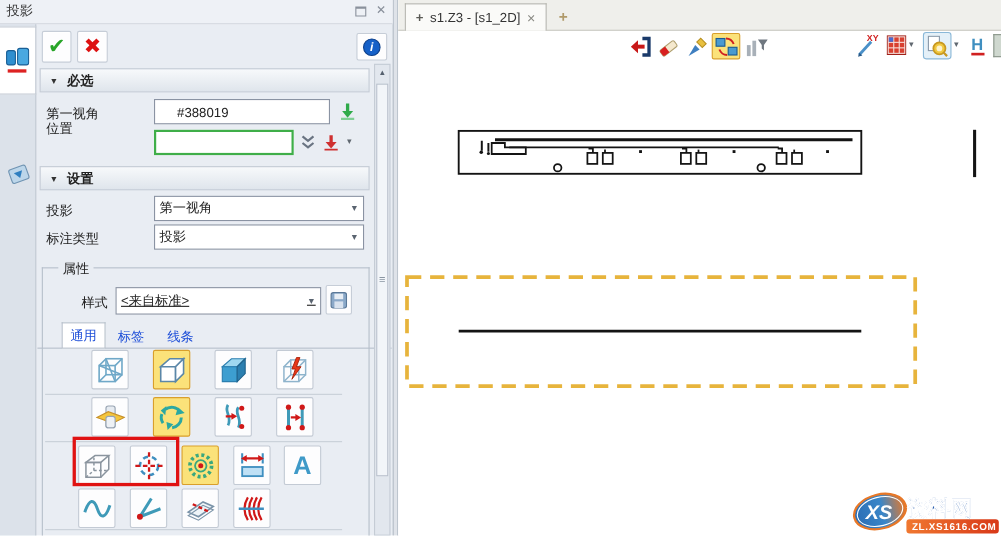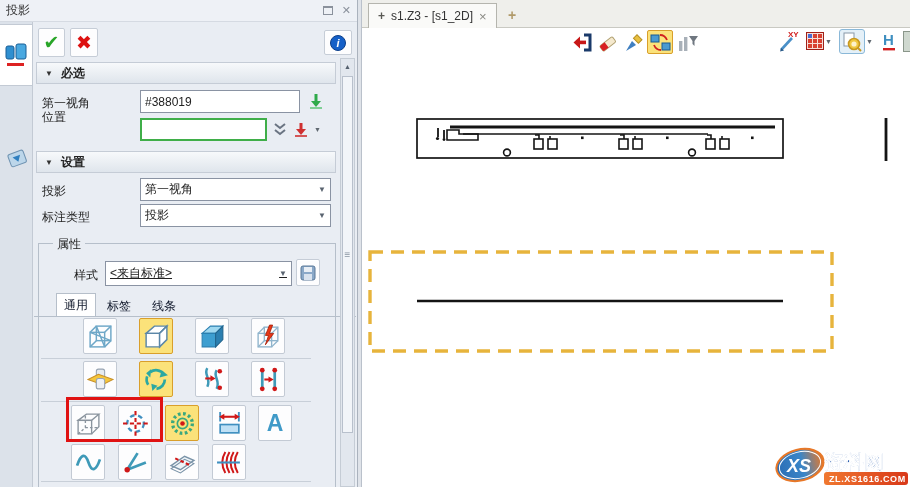--- a/index.html
+++ b/index.html
@@ -22,30 +22,30 @@
 
   .pbtn { position:absolute; background:#fdfdfe; border:1px solid #c6cdd7; border-radius:2px; display:flex; align-items:center; justify-content:center; box-shadow:0 1px 0 rgba(255,255,255,.8) inset; }
   .ok-btn { left:5px; top:6px; width:27px; height:29px; color:#28a528; font-size:19px; font-weight:bold; }
   .cancel-btn { left:37px; top:6px; width:28px; height:29px; color:#dd1111; font-size:19px; font-weight:bold; }
   .info-btn { left:291px; top:8px; width:28px; height:25px; }
   .info-circ { width:16px; height:16px; border-radius:50%; background:#1560c8; color:#fff; font-weight:bold; font-size:11px; font-style:italic; display:flex; align-items:center; justify-content:center; border:1px solid #0c3f8a; }
 
   .sect-hdr { position:absolute; left:3px; width:300px; height:22px; background:linear-gradient(#f7f9fb,#dfe5ec); border:1px solid #c5ccd6; display:flex; align-items:center; padding-left:8px; gap:8px; font-weight:bold; color:#222; }
   .sect-hdr .tri { font-size:8px; color:#333; }
   .flabel { position:absolute; color:#222; }
-  .tinput { position:absolute; background:#fff; border:1px solid #8a93a3; padding:2px 4px; font-size:12px; font-family:inherit; color:#222; }
+  .tinput { position:absolute; background:#fff; border:1px solid #8a93a3; padding:2px 20px; font-size:12px; font-family:inherit; color:#222; }
   .dropdown { position:absolute; background:#fff; border:1px solid #8a93a3; display:flex; align-items:center; padding:0 4px; }
   .dropdown .val { flex:1; }
   .dropdown .car { color:#5a6470; font-size:8px; }
   .focus-green { border:2px solid #3fae49 !important; }
 
   .groupbox { position:absolute; left:5px; top:221px; width:298px; height:260px; border:1px solid #b6bfca; border-bottom:none; }
   .gb-legend { position:absolute; left:14px; top:-8px; background:#e9edf3; padding:0 4px; color:#222; }
 
-  .ptab { position:absolute; color:#0f172a; }
+  .ptab { position:absolute; color:#1d4ed8; }
   .ptab-active { background:#fff; border:1px solid #b6bfca; border-bottom:1px solid #fff; text-align:center; line-height:22px; }
   .ptab-line { position:absolute; left:1px; right:1px; top:294px; border-top:1px solid #b6bfca; }
 
   .ig-btn { position:absolute; width:34px; height:36px; background:#fdfdfe; border:1px solid #c3cad4; border-radius:2px; display:flex; align-items:center; justify-content:center; }
   .ig-hl { background:#fbe27a; border:1px solid #d99f2b; }
   .ig-sep { position:absolute; left:8px; width:270px; border-top:1px solid #c8cfd8; }
   .red-outline { position:absolute; border:3px solid #e01212; z-index:5; }
 
   .sbar { position:absolute; right:2px; top:36px; width:15px; bottom:0; background:#e2e7ee; border:1px solid #c5ccd5; }
   .sbar-up { height:14px; display:flex; align-items:center; justify-content:center; font-size:7px; color:#55606e; }

